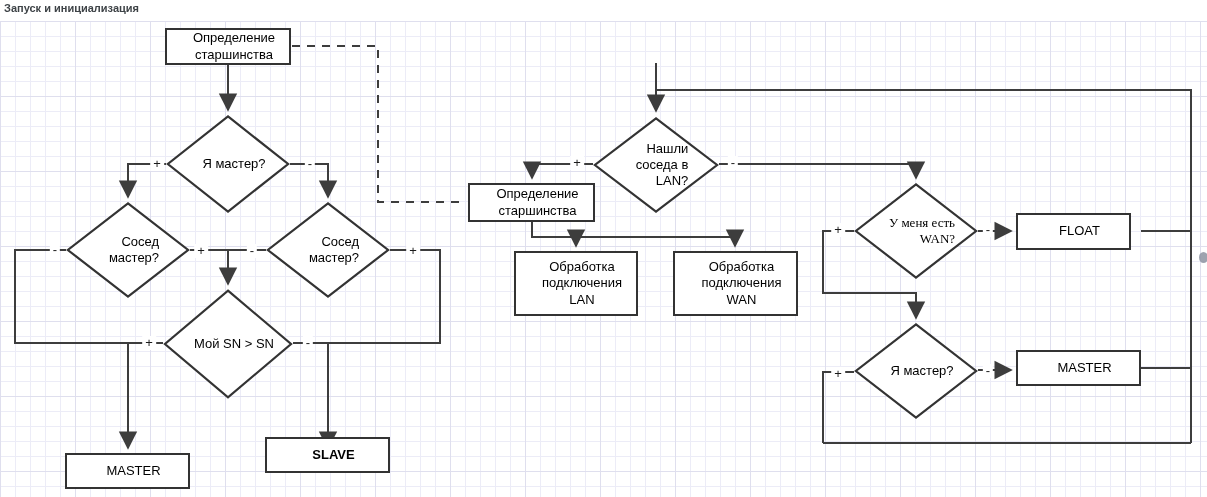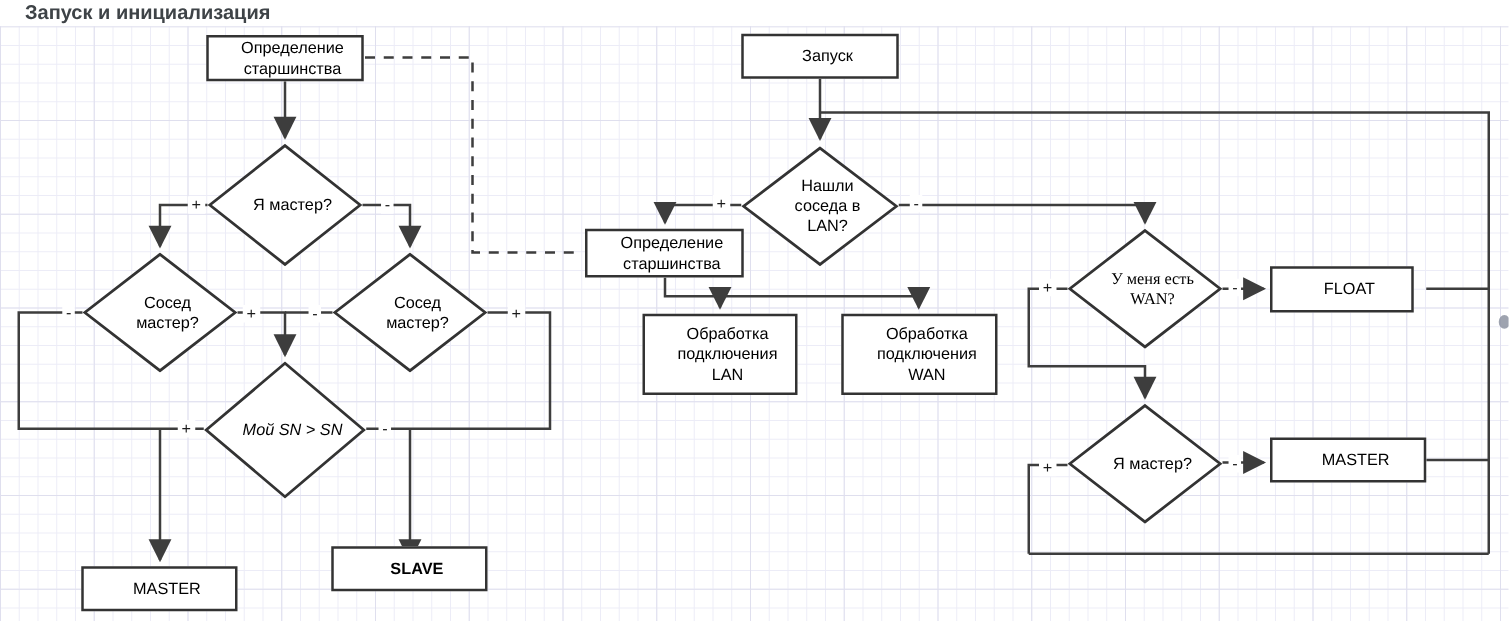--- a/index.html
+++ b/index.html
@@ -13,32 +13,32 @@
     position:absolute;left:0;top:21px;right:0;bottom:0;
     background-image:
       linear-gradient(#dfdfee 1px, transparent 1px),
       linear-gradient(90deg, #dfdfee 1px, transparent 1px),
       linear-gradient(#ececf7 1px, transparent 1px),
       linear-gradient(90deg, #ececf7 1px, transparent 1px);
     background-size:75px 75px,75px 75px,15px 15px,15px 15px;
     pointer-events:none;
   }
   .page-title{
-    position:absolute;left:20px;top:2px;
-    font-size:16px;font-weight:700;color:#3e4347;letter-spacing:0;
+    position:absolute;left:4px;top:2px;
+    font-size:11px;font-weight:700;color:#3e4347;letter-spacing:0;
   }
   svg.wires{position:absolute;left:0;top:0;}
   .node{
     position:absolute;display:flex;align-items:center;justify-content:center;
     text-align:center;font-size:13px;color:#000;line-height:1.25;
     box-sizing:border-box;
     padding-left:12px;
   }
   .box{background:#fff;border:2px solid #333;}
-  .diamond{background:transparent;border:none;}
+  .diamond{background:transparent;border:none;text-align:right;}
   .diamond > svg{position:absolute;left:0;top:0;width:100%;height:100%;}
   .node-label{white-space:pre-line;position:relative;z-index:2;}
   .edge-label{
     position:absolute;transform:translate(-50%,-50%);
     background:#ffffff;padding:0 3px;font-size:13px;color:#1a1a1a;
     line-height:14px;z-index:3;
   }
   .handle-dot{
     position:absolute;left:1199px;top:252px;width:9px;height:11px;
     border-radius:50%;background:#8d93a1;opacity:.85;
@@ -87,23 +87,20 @@
 
       <path d="M292 46 H378 V202 H464" stroke-dasharray="8 7"></path>
     </g>
   </svg>
 
   <div class="node box" style="left:165px;top:28px;width:126px;height:37px;">
     <span class="node-label">Определение
 старшинства</span>
   </div>
 
-  <div class="node box" style="left:593px;top:27px;width:126px;height:36px;">
-    <span class="node-label">Запуск</span>
-  </div>
 
   <div class="node box" style="left:468px;top:183px;width:127px;height:39px;">
     <span class="node-label">Определение
 старшинства</span>
   </div>
 
   <div class="node box" style="left:514px;top:251px;width:124px;height:65px;">
     <span class="node-label">Обработка
 подключения
 LAN</span>
@@ -147,21 +144,21 @@
   </div>
 
   <div class="node diamond" style="left:266px;top:202px;width:124px;height:96px;">
     <svg viewBox="0 0 100 100" preserveAspectRatio="none">
       <polygon points="50,1.5 98.5,50 50,98.5 1.5,50" fill="#fff" stroke="#333" stroke-width="2.2" vector-effect="non-scaling-stroke"></polygon>
     </svg>
     <span class="node-label">Сосед
 мастер?</span>
   </div>
 
-  <div class="node diamond" style="left:163px;top:289px;width:130px;height:110px;font-style:italic;">
+  <div class="node diamond" style="left:163px;top:289px;width:130px;height:110px;">
     <svg viewBox="0 0 100 100" preserveAspectRatio="none">
       <polygon points="50,1.5 98.5,50 50,98.5 1.5,50" fill="#fff" stroke="#333" stroke-width="2.2" vector-effect="non-scaling-stroke"></polygon>
     </svg>
     <span class="node-label">Мой SN &gt; SN</span>
   </div>
 
   <div class="node diamond" style="left:593px;top:117px;width:126px;height:96px;">
     <svg viewBox="0 0 100 100" preserveAspectRatio="none">
       <polygon points="50,1.5 98.5,50 50,98.5 1.5,50" fill="#fff" stroke="#333" stroke-width="2.2" vector-effect="non-scaling-stroke"></polygon>
     </svg>

